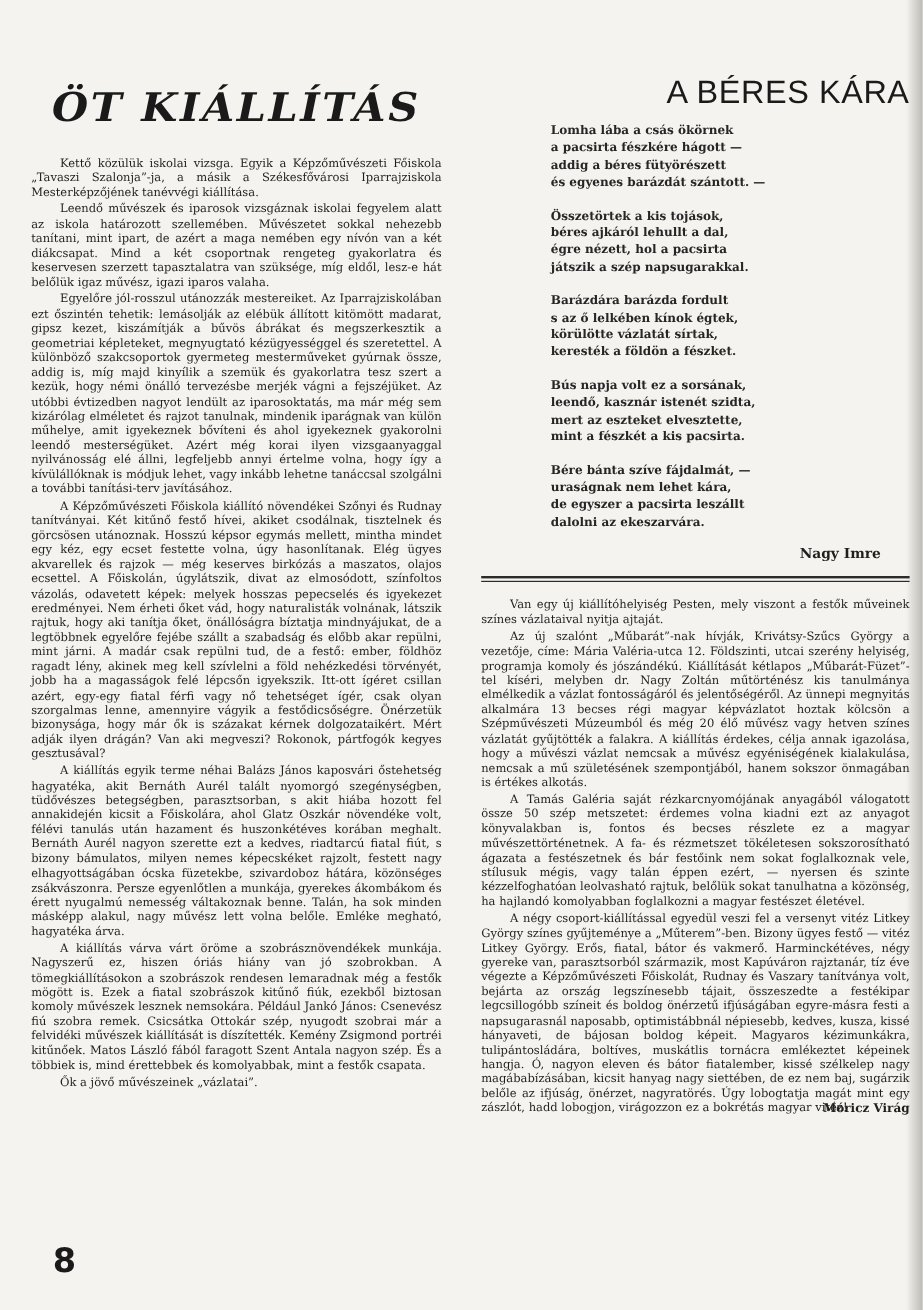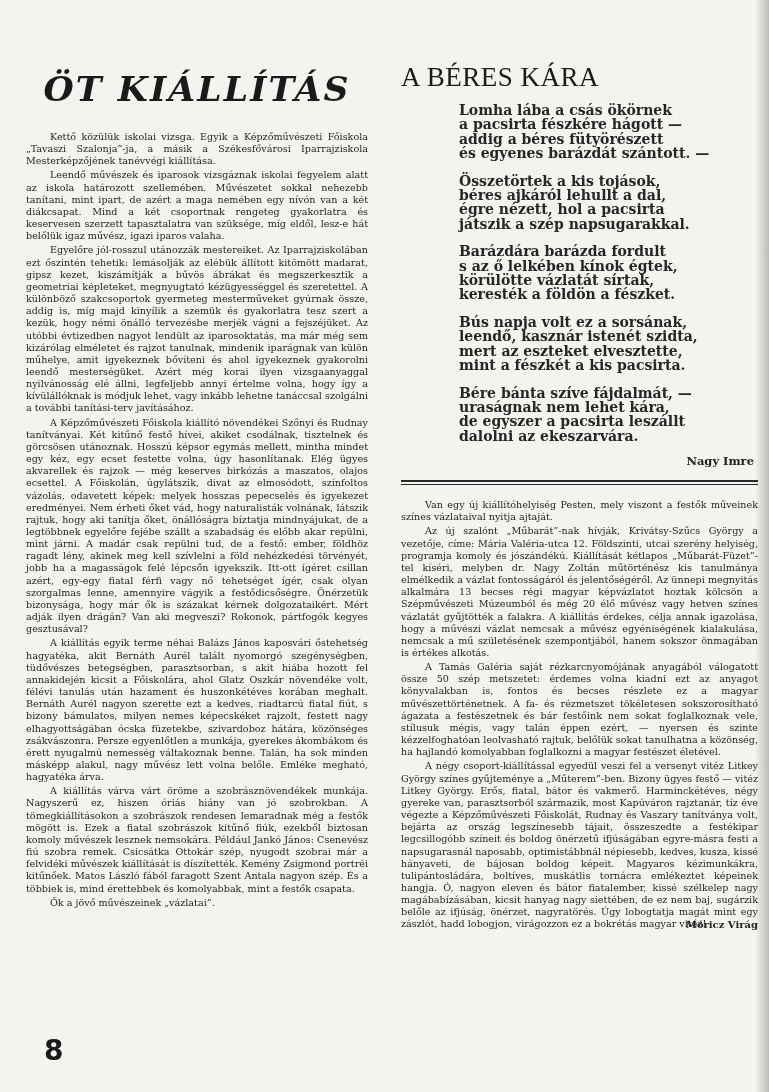--- a/index.html
+++ b/index.html
@@ -22,43 +22,43 @@
   }
   .title-main {
     font-family: "DejaVu Serif", serif;
     font-weight: bold; font-style: italic;
     font-size: 33px; letter-spacing: 2px;
     text-align: center; margin: 12px 0 22px 0;
     color: #1a1a1a;
     transform: scaleX(1.05);
   }
   .title-poem {
-    font-family: Liberation Serif, serif;
+    font-family: Liberation Sans, sans-serif;
     font-weight: normal; font-size: 27px;
-    text-align: left; margin: 0 0 10px 0;
+    text-align: right; margin: 0 0 10px 0;
     color: #1a1a1a; letter-spacing: 0.5px;
   }
   .para {
     font-size: 9.6px; line-height: 12.15px;
     text-align: justify; margin: 0;
     text-indent: 24px;
     hyphens: manual;
   }
   .para + .para { margin-top: 2px; }
   .poem {
     margin-left: 58px; margin-top: 0;
   }
   .stanza { margin: 0 0 13px 0; }
   .verse {
-    font-size: 14px; line-height: 14.4px; font-weight: bold;
+    font-size: 10px; line-height: 14.4px; font-weight: bold;
     white-space: nowrap; color: #262626;
   }
   .poem-author {
     text-align: right; font-weight: bold; font-size: 11.5px;
-    margin: -2px 4px 12px 0;
+    margin: -2px 24px 12px 0;
   }
   .double-rule {
     border-top: 2px solid #2a2a2a; border-bottom: 1px solid #2a2a2a;
     height: 2px; margin: 0 0 14px 0;
   }
   .signature {
     text-align: right; font-weight: bold;
     margin-top: -12px; font-size: 10px;
   }
   .page-number {

